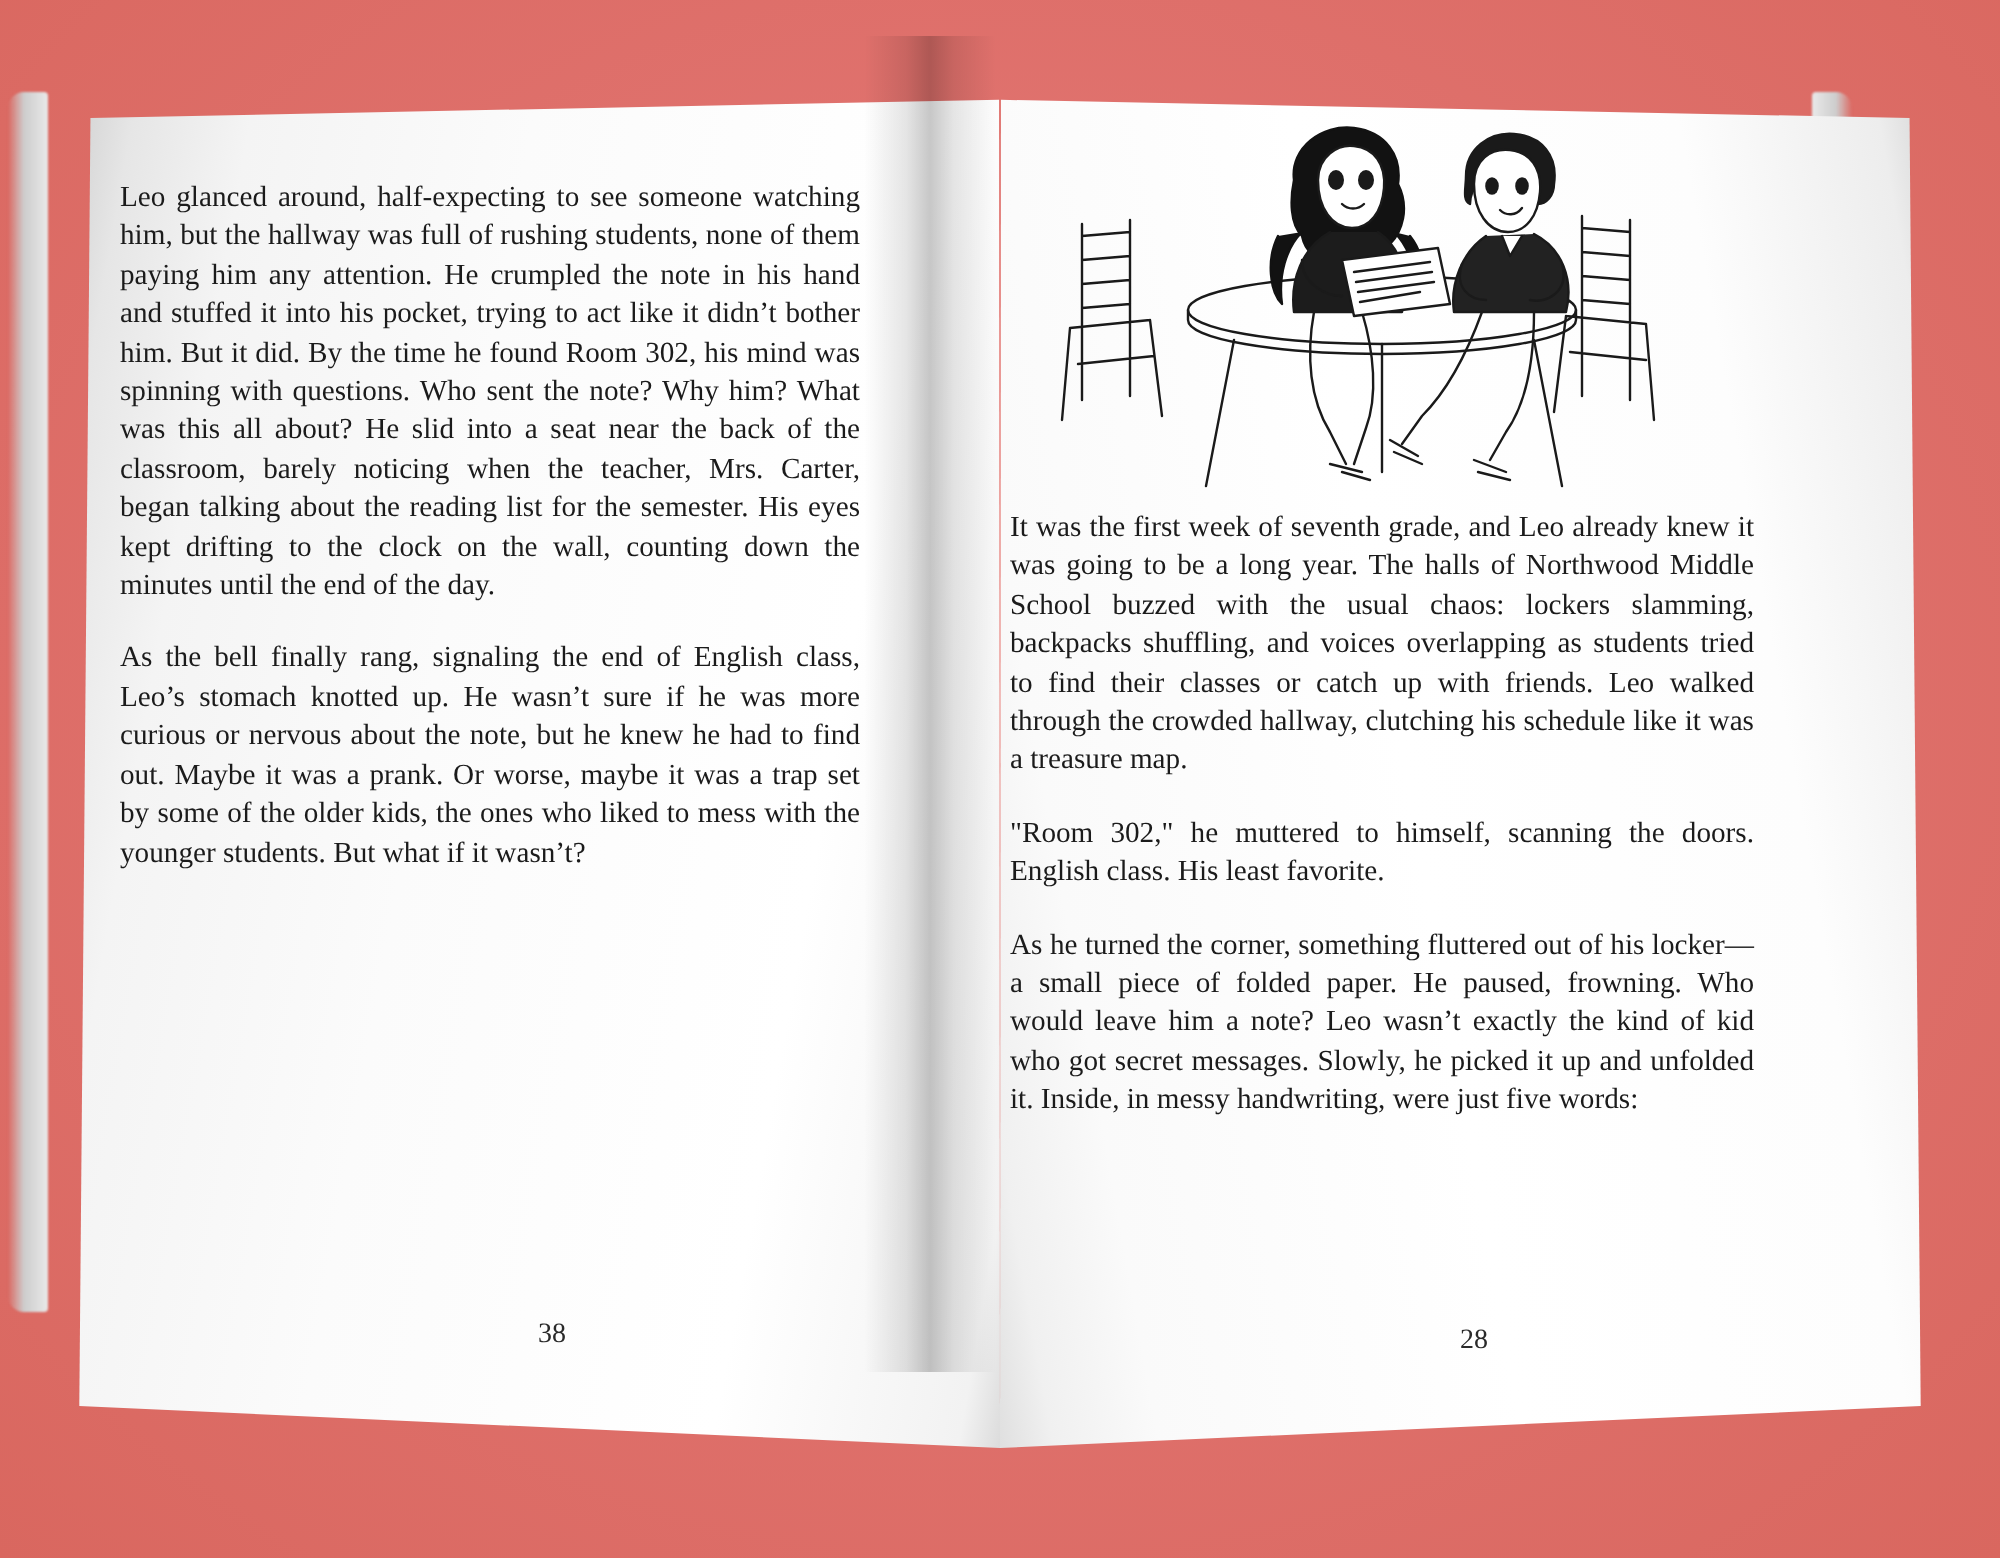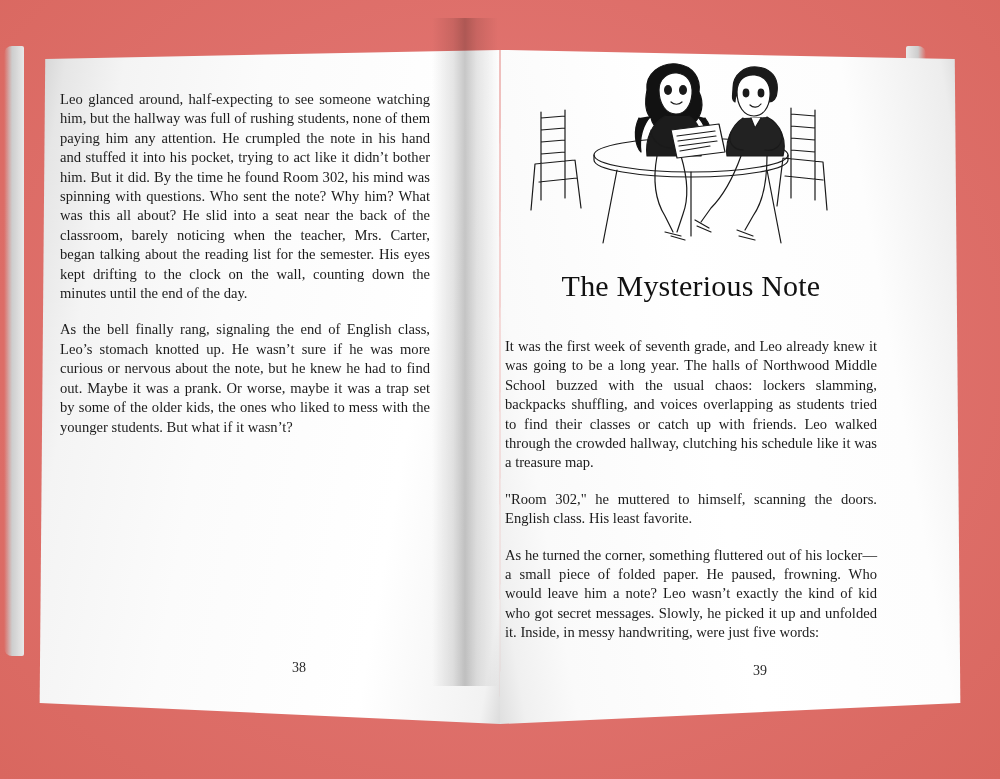--- a/index.html
+++ b/index.html
@@ -120,21 +120,21 @@
     font-weight: normal;
     text-align: center;
     color: #111;
     letter-spacing: 0.2px;
   }
 
   .folio {
     position: absolute;
     font-size: 14px;
     color: #2a2a2a;
-    text-align: right;
+    text-align: center;
     width: 60px;
   }
   .folio-left { left: 246px; top: 660px; }
   .folio-right { left: 707px; top: 663px; }
 
   
   .illustration {
     width: 372px;
     height: 195px;
     margin: 0 auto;
@@ -216,21 +216,20 @@
         <path d="M226 72 C222 84 230 90 238 90"></path>
         <path d="M276 72 C280 86 268 92 260 90"></path>
 
         <path d="M236 96 C228 118 218 136 206 148 L196 162"></path>
         <path d="M262 96 C262 120 258 142 248 156 L240 170"></path>
         <path d="M190 160 L204 168 M192 166 L206 172"></path>
         <path d="M232 170 L248 176 M234 176 L250 180"></path>
       </g>
     </svg>
 
-    <h1 class="chapter-title">The Mysterious Note</h1>
 
     <p class="body-text">It was the first week of seventh grade, and Leo already knew it was going to be a long year. The halls of Northwood Middle School buzzed with the usual chaos: lockers slamming, backpacks shuffling, and voices overlapping as students tried to find their classes or catch up with friends. Leo walked through the crowded hallway, clutching his schedule like it was a treasure map.</p>
     <p class="body-text">"Room 302," he muttered to himself, scanning the doors. English class. His least favorite.</p>
     <p class="body-text">As he turned the corner, something fluttered out of his locker— a small piece of folded paper. He paused, frowning. Who would leave him a note? Leo wasn’t exactly the kind of kid who got secret messages. Slowly, he picked it up and unfolded it. Inside, in messy handwriting, were just five words:</p>
   </div>
-  <div class="folio folio-right">39</div>
+  <div class="folio folio-right">28</div>
 
 </div>
 
 </body></html>

